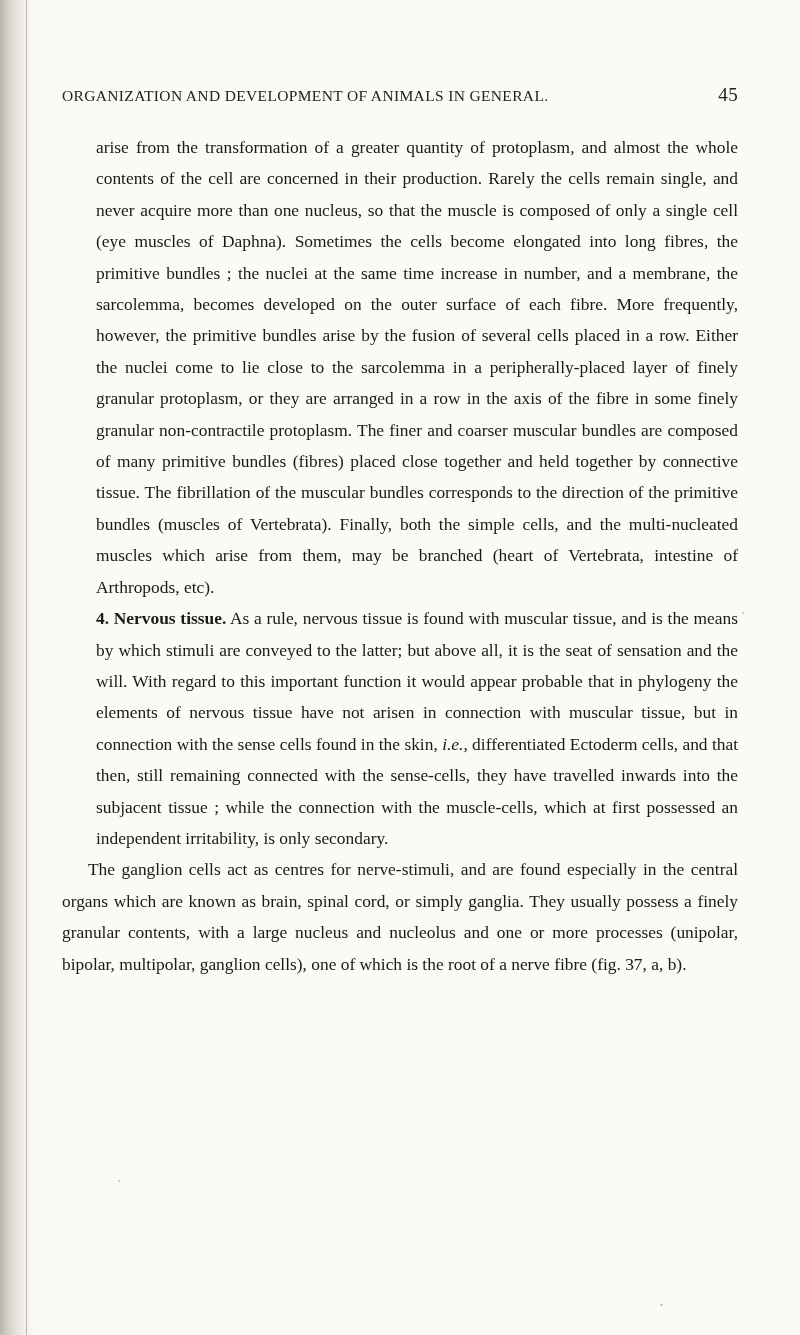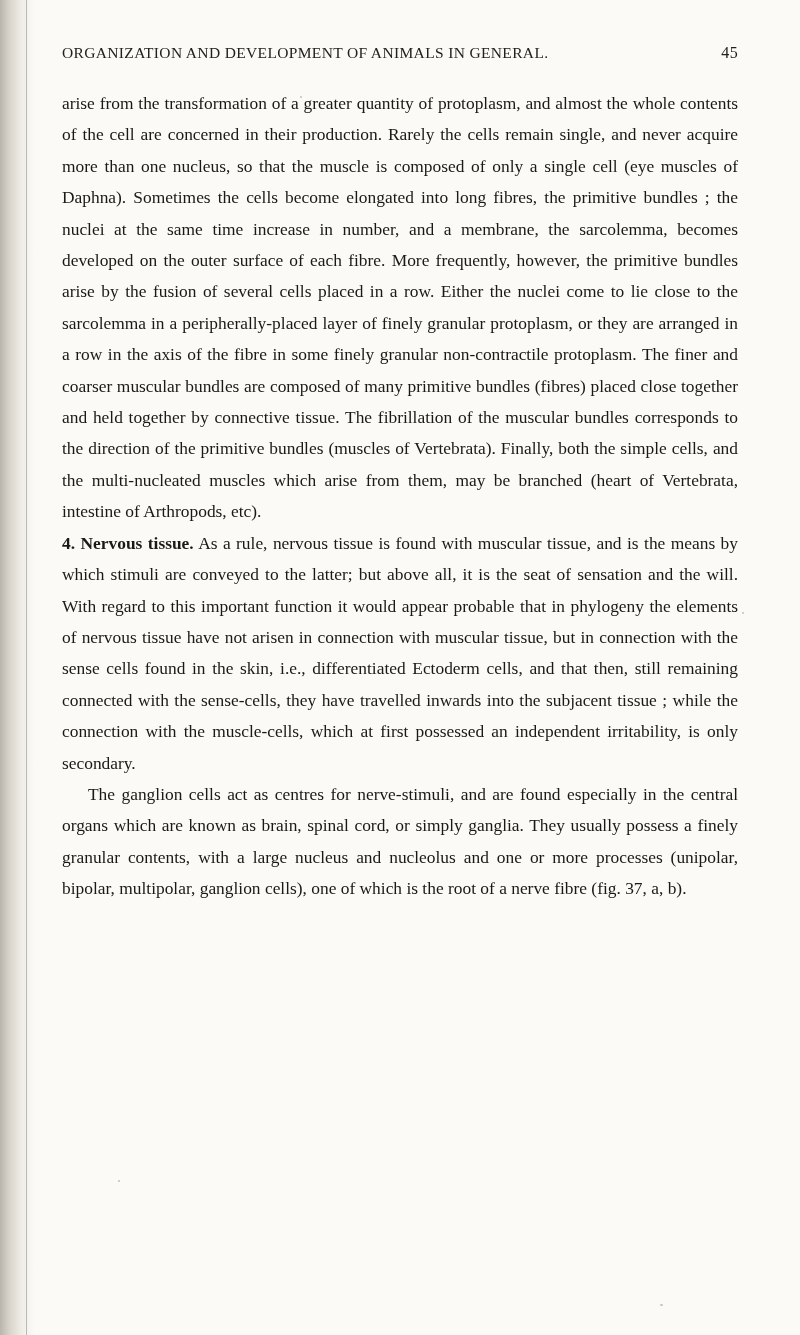--- a/index.html
+++ b/index.html
@@ -32,59 +32,62 @@
   }
   .gutter-line {
     position: absolute;
     left: 26px; top: 0;
     width: 1px; height: 1335px;
     background: rgba(120,116,108,0.45);
   }
   .content {
     position: absolute;
     left: 62px;
-    top: 44px;
+    top: 56px;
     width: 676px;
   }
   .running-head {
     font-variant: small-caps;
     font-size: 15.5px;
     letter-spacing: 0.35px;
     color: #24211c;
     display: flex;
     align-items: baseline;
     white-space: nowrap;
   }
   .running-head .rh-title {
     display: inline-block;
   }
   .running-head .rh-page {
     margin-left: auto;
     font-variant: normal;
-    font-size: 16px;
+    font-size: 19px;
     font-weight: 400;
+    margin-top: 28px;
   }
   .body-text {
     margin-top: 26px;
     font-size: 17.4px;
     line-height: 31.4px;
     text-align: justify;
     color: #1b1915;
   }
   .body-text p {
     margin: 0;
     text-indent: 26px;
   }
   .body-text p.no-indent {
     text-indent: 0;
+    margin-left: 34px;
   }
   .sec-head {
     font-weight: bold;
   }
   .italic {
+    font-style: italic;
   }
   
   .speckle {
     position: absolute;
     pointer-events: none;
     background: rgba(90,86,80,0.35);
     border-radius: 50%;
   }
 </style>
 </head>

